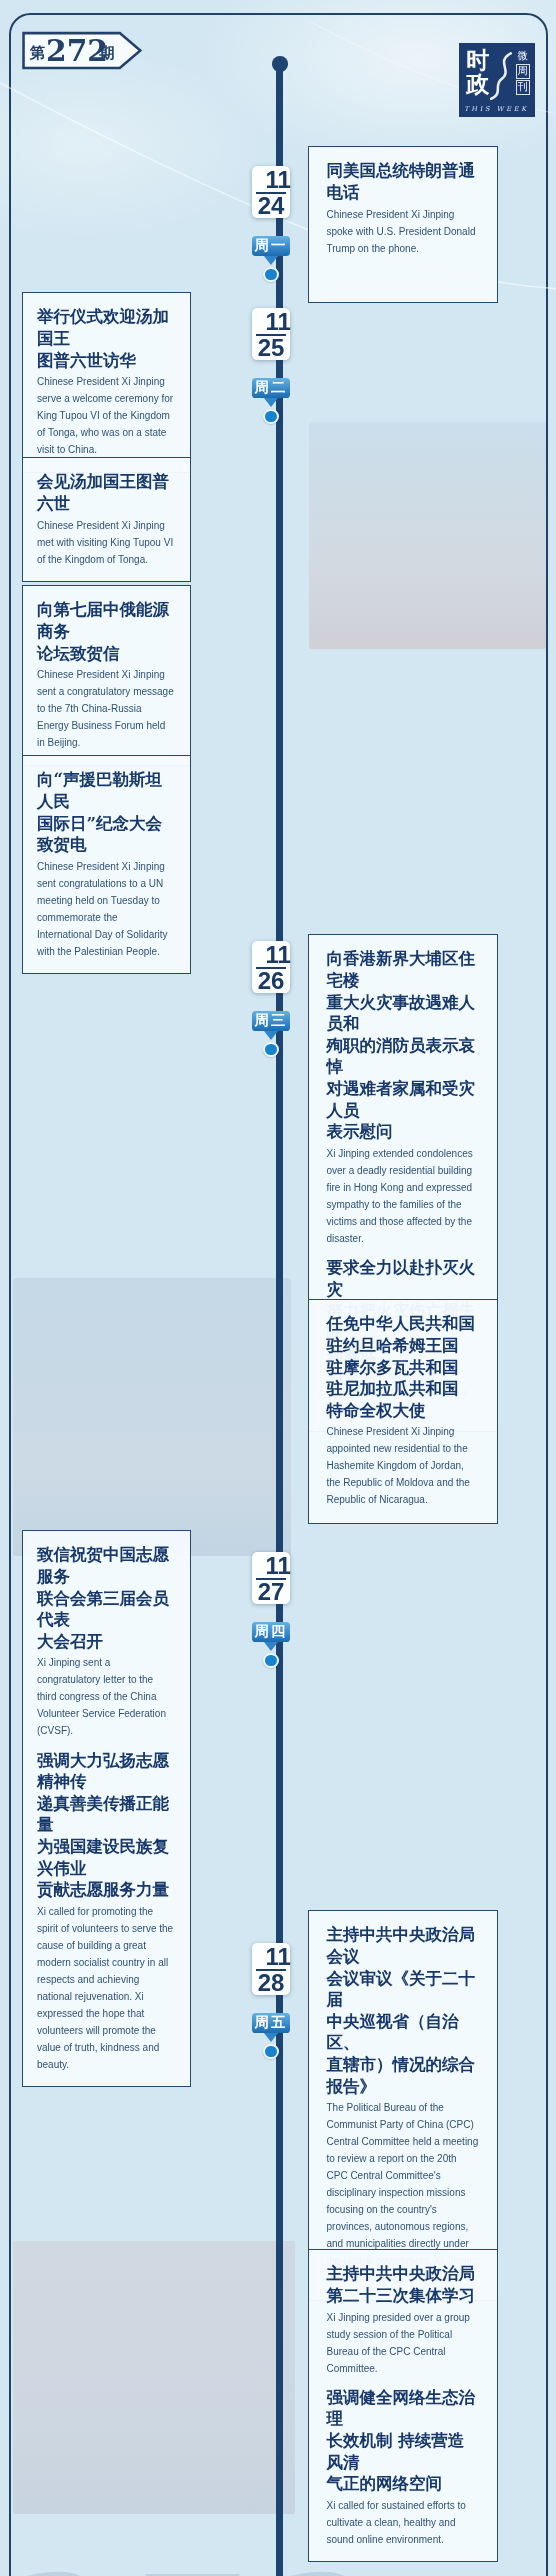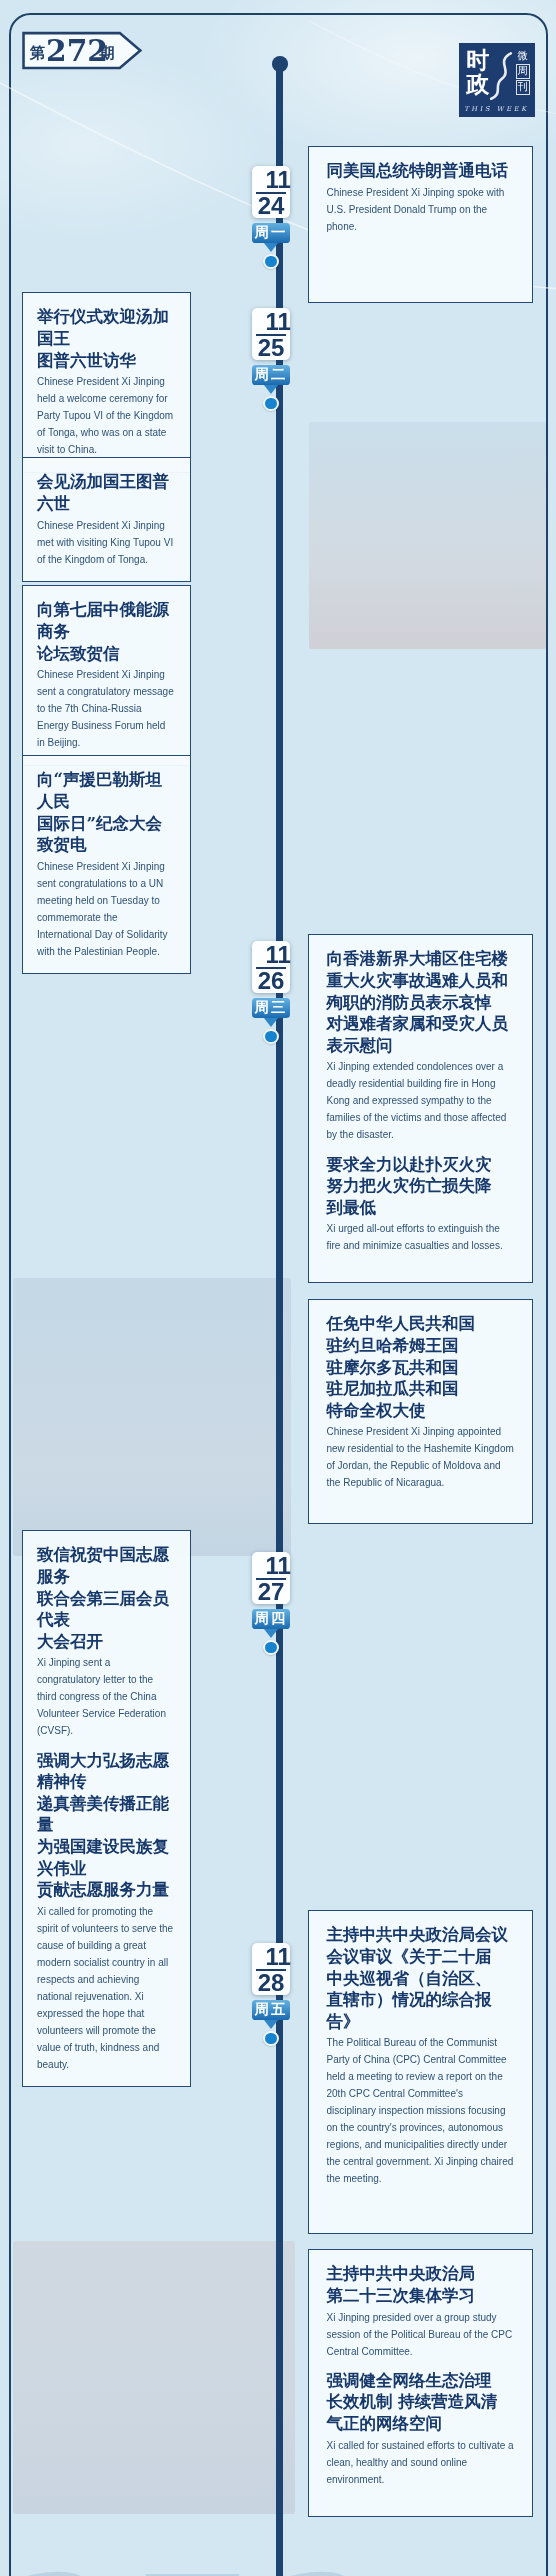--- a/index.html
+++ b/index.html
@@ -47,32 +47,32 @@
 
   .tl-line{position:absolute;left:276px;top:62px;width:7.2px;height:2545px;background:#1d4470;border-radius:3.6px;}
   .tl-start-dot{position:absolute;left:272px;top:56px;width:15.5px;height:15.5px;border-radius:50%;background:#1d4470;}
 
   .marker{position:absolute;left:252px;width:38px;z-index:4;}
   .dm-box{background:#fdfeff;border-radius:5.2px;box-shadow:0 1px 4.1px rgba(25,55,90,.35);
     padding:3.1px 0 2.1px 0;}
   .dm-num{font-size:24px;line-height:21.6px;font-weight:bold;color:#1a3a64;text-align:center;}
   .dm-num.m{padding-left:13.4px;}
   .dm-rule{height:2.1px;background:#1c3e66;width:78%;margin:1px 2.1px 1px 4.1px;}
-  .dm-tag{margin-top:5px;height:19.6px;border-radius:3.6px;
+  .dm-tag{margin-top:18px;height:19.6px;border-radius:3.6px;
     background:linear-gradient(180deg,#63b2e1,#1a6ab1);
     color:#fff;font-size:14.4px;font-weight:bold;letter-spacing:2.1px;text-align:center;line-height:19.6px;}
   .dm-tri{width:0;height:0;margin:0 auto;
     border-left:7.7px solid transparent;border-right:7.7px solid transparent;border-top:9.3px solid #2e85c8;}
   .dm-dot{width:11.3px;height:11.3px;border-radius:50%;background:#1583cd;border:2.6px solid #eef6fb;
     margin:2.1px auto 0 auto;box-shadow:0 0.5px 1.5px rgba(0,0,0,.25);}
 
   .card{position:absolute;background:rgba(244,250,253,.97);border:1.5px solid #234a72;
     box-sizing:border-box;padding:13.4px 17.5px;z-index:3;}
   .card.left{left:21.6px;width:169px;padding:13.4px 14.4px;}
-  .card.right{left:308px;width:225px;}
+  .card.right{left:308px;width:190px;}
   .cn{font-family:"DejaVu Serif", serif;font-weight:bold;font-size:16.5px;line-height:21.6px;
     color:#17386a;white-space:pre-line;}
   .en{font-size:10px;line-height:17px;color:#2e5176;margin-top:2px;}
   .cn2{margin-top:10.3px;}
 
   .decor-arcs{position:absolute;left:0;top:0;pointer-events:none;}
 </style>
 </head>
 <body>
 
@@ -175,21 +175,21 @@
   </div>
 
   <div class="card right" style="top:146px;min-height:157px">
     <div class="cn">同美国总统特朗普通电话</div>
     <div class="en">Chinese President Xi Jinping spoke with U.S. President Donald Trump on the phone.</div>
   </div>
 
   <div class="card left" style="top:292px;min-height:149px">
     <div class="cn">举行仪式欢迎汤加国王
 图普六世访华</div>
-    <div class="en">Chinese President Xi Jinping held a welcome ceremony for Party Tupou VI of the Kingdom of Tonga, who was on a state visit to China.</div>
+    <div class="en">Chinese President Xi Jinping serve a welcome ceremony for King Tupou VI of the Kingdom of Tonga, who was on a state visit to China.</div>
   </div>
 
   <div class="card left" style="top:457px;min-height:112px">
     <div class="cn">会见汤加国王图普六世</div>
     <div class="en">Chinese President Xi Jinping met with visiting King Tupou VI of the Kingdom of Tonga.</div>
   </div>
 
   <div class="card left" style="top:585px;min-height:153px">
     <div class="cn">向第七届中俄能源商务
 论坛致贺信</div>

